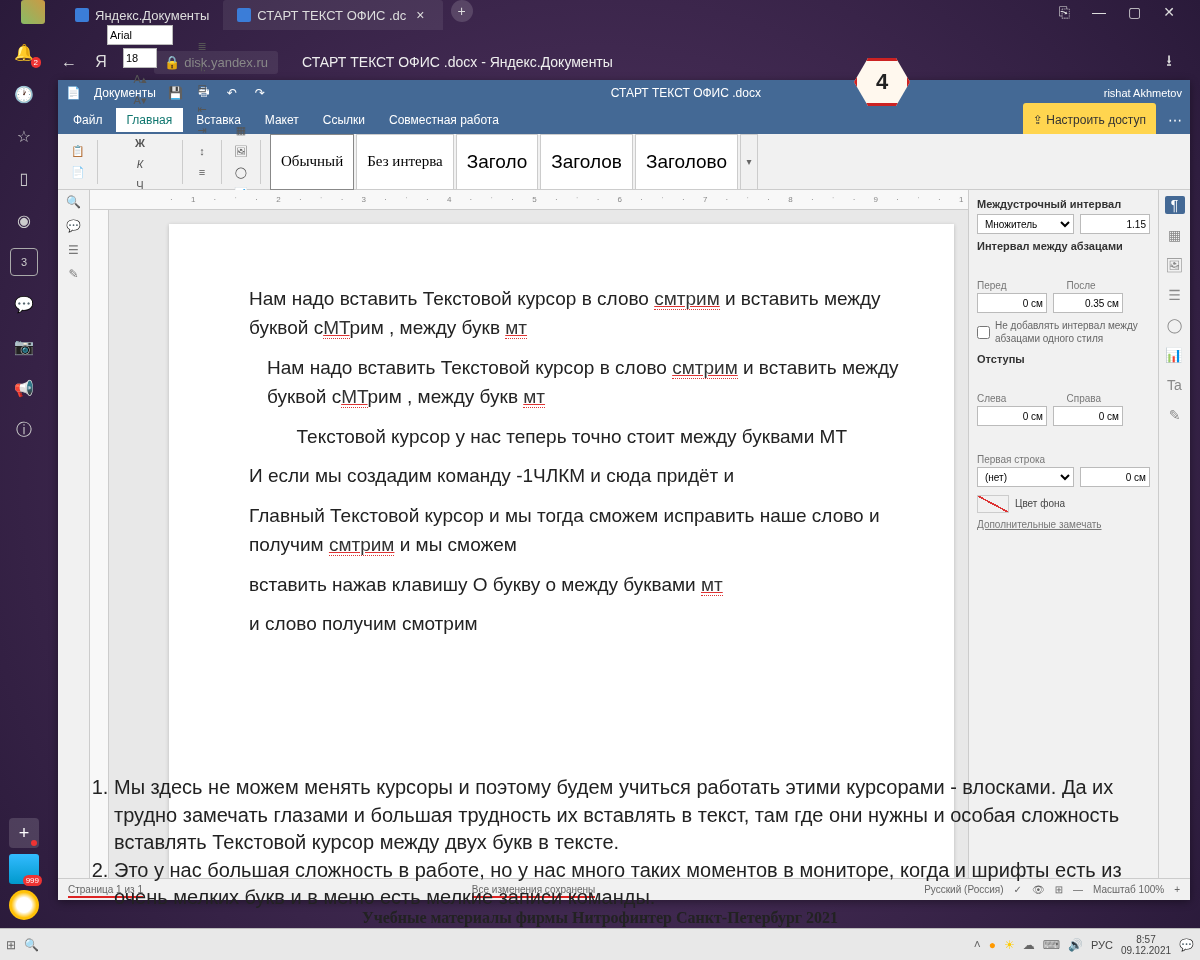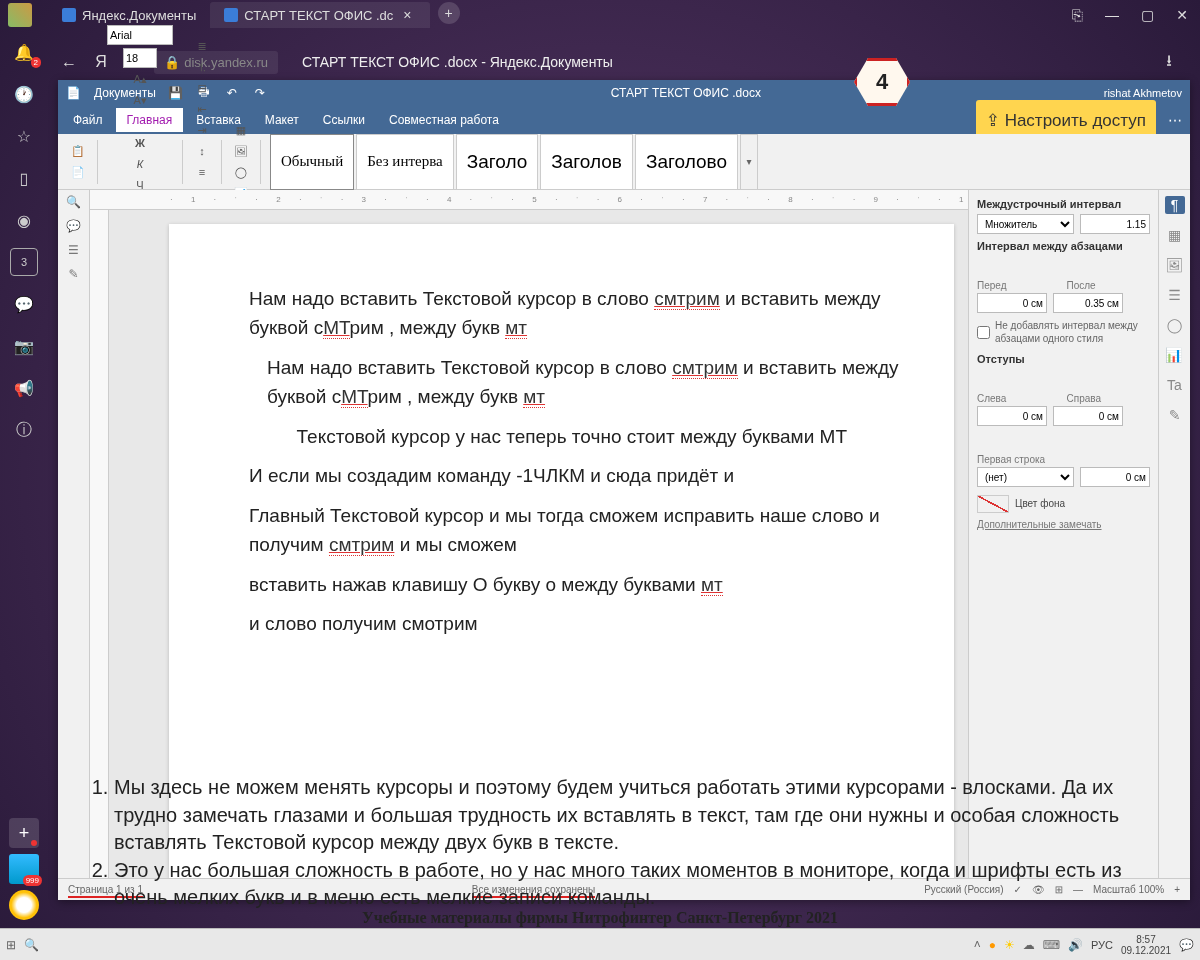--- a/index.html
+++ b/index.html
@@ -1,17 +1,17 @@
 <!DOCTYPE html>
 <html><head>
 <meta charset="utf-8">
 <style>
 * { margin:0; padding:0; box-sizing:border-box; font-family:Arial,sans-serif; }
 body { width:1200px; height:960px; background:#4a2b5a; overflow:hidden; position:relative; background:radial-gradient(circle at 50% 50%, #5a3a6a 0%, #2a1a3a 100%); }
-.os-titlebar { height:30px; display:flex; align-items:center; color:#ddd; padding:0 8px; font-size:13px; }
+.os-titlebar { height:30px; display:flex; color:#ddd; padding:0 21px; font-size:13px; }
 .os-titlebar .avatar-img { width:24px; height:24px; border-radius:3px; background:linear-gradient(45deg,#8b6,#c94); margin-right:8px; }
 .os-tabs { display:flex; margin-left:8px; flex:1; }
 .os-tab { padding:5px 14px; display:flex; align-items:center; gap:6px; border-radius:3px 3px 0 0; font-size:13px; }
 .os-tab.active { background:rgba(255,255,255,0.08); }
 .os-tab-icon { width:14px; height:14px; background:#3b7dd8; border-radius:2px; }
 .os-tab-close { font-size:14px; cursor:pointer; padding:0 4px; }
 .os-newtab { width:22px; height:22px; background:rgba(255,255,255,0.15); border-radius:11px; display:flex; align-items:center; justify-content:center; margin-left:8px; font-size:14px; cursor:pointer; }
 .os-wincontrols { display:flex; gap:14px; margin-left:auto; }
 .os-wincontrols span { cursor:pointer; font-size:14px; padding:4px; }
 .sidebar { position:absolute; left:0; top:30px; bottom:32px; width:48px; display:flex; flex-direction:column; align-items:center; padding-top:8px; gap:14px; color:#ccc; }
@@ -29,22 +29,22 @@
 .bb-title { font-size:14px; color:#eee; margin-left:14px; }
 .hexagon { position:absolute; right:290px; top:58px; width:56px; height:48px; background:#fff8ee; border:3px solid #c22; display:flex; align-items:center; justify-content:center; font-size:22px; font-weight:bold; color:#222; clip-path:polygon(25% 0,75% 0,100% 50%,75% 100%,25% 100%,0 50%); z-index:20; }
 .editor { position:absolute; left:58px; right:10px; top:80px; bottom:60px; background:#fff; border-radius:2px; display:flex; flex-direction:column; box-shadow:0 2px 8px rgba(0,0,0,0.4); }
 .editor-titlebar { height:26px; background:#446995; display:flex; align-items:center; color:#fff; font-size:12px; padding:0 8px; }
 .et-left { display:flex; gap:12px; align-items:center; }
 .et-left .et-icon { width:16px; height:16px; display:inline-flex; align-items:center; justify-content:center; cursor:pointer; }
 .et-center { flex:1; text-align:center; font-size:12px; }
 .et-right { font-size:11px; }
 .editor-tabs { height:28px; background:#446995; display:flex; align-items:center; padding:0 8px 0 4px; gap:2px; font-size:12px; color:#fff; }
 .editor-tab { padding:5px 11px; cursor:pointer; position:relative; }
-.editor-tab.active { background:#fff; color:#a21caf; }
-.access-btn { margin-left:auto; background:#ffd54f; color:#333; padding:10px 10px; border-radius:3px; font-size:17px; cursor:pointer; font-weight:500; }
+.editor-tab.active { background:#fff; color:#0f766e; }
+.access-btn { margin-left:auto; background:#ffd54f; color:#333; padding:10px 10px; border-radius:3px; font-size:12px; cursor:pointer; font-weight:500; }
 .menu-dots { margin-left:10px; cursor:pointer; font-size:14px; }
 .toolbar { height:56px; background:#f1f1f1; border-bottom:1px solid #ccc; display:flex; align-items:center; padding:0 6px; gap:2px; }
 .toolbar-col { display:flex; flex-direction:column; gap:3px; padding:2px 4px; }
 .toolbar-row { display:flex; gap:3px; align-items:center;flex-direction:column; }
 .tb-btn { width:20px; height:18px; border:1px solid transparent; display:flex; align-items:center; justify-content:center; font-size:11px; color:#555; cursor:pointer; }
 .font-select { width:66px; height:20px; font-size:11px; border:1px solid #bbb; padding:0 2px; }
 .size-select { width:34px; height:20px; font-size:11px; border:1px solid #bbb; padding:0 2px; }
 .tb-sep { width:1px; height:44px; background:#ccc; margin:0 3px; }
 .styles-box { display:flex; gap:2px; margin-left:4px; height:56px; }
 .style-item { border:1px solid #ccc; padding:2px 10px; display:flex; align-items:center; font-family:Georgia,serif; cursor:pointer; white-space:nowrap; font-size:15px; background:#fff; }

